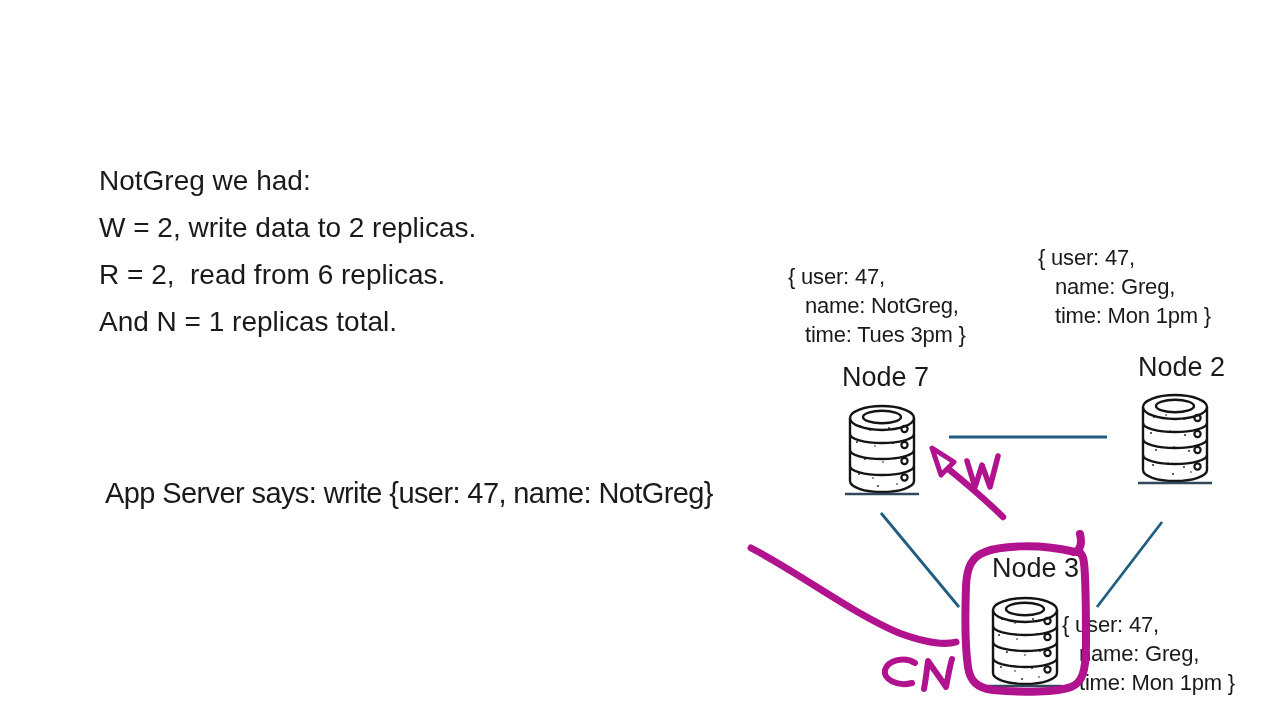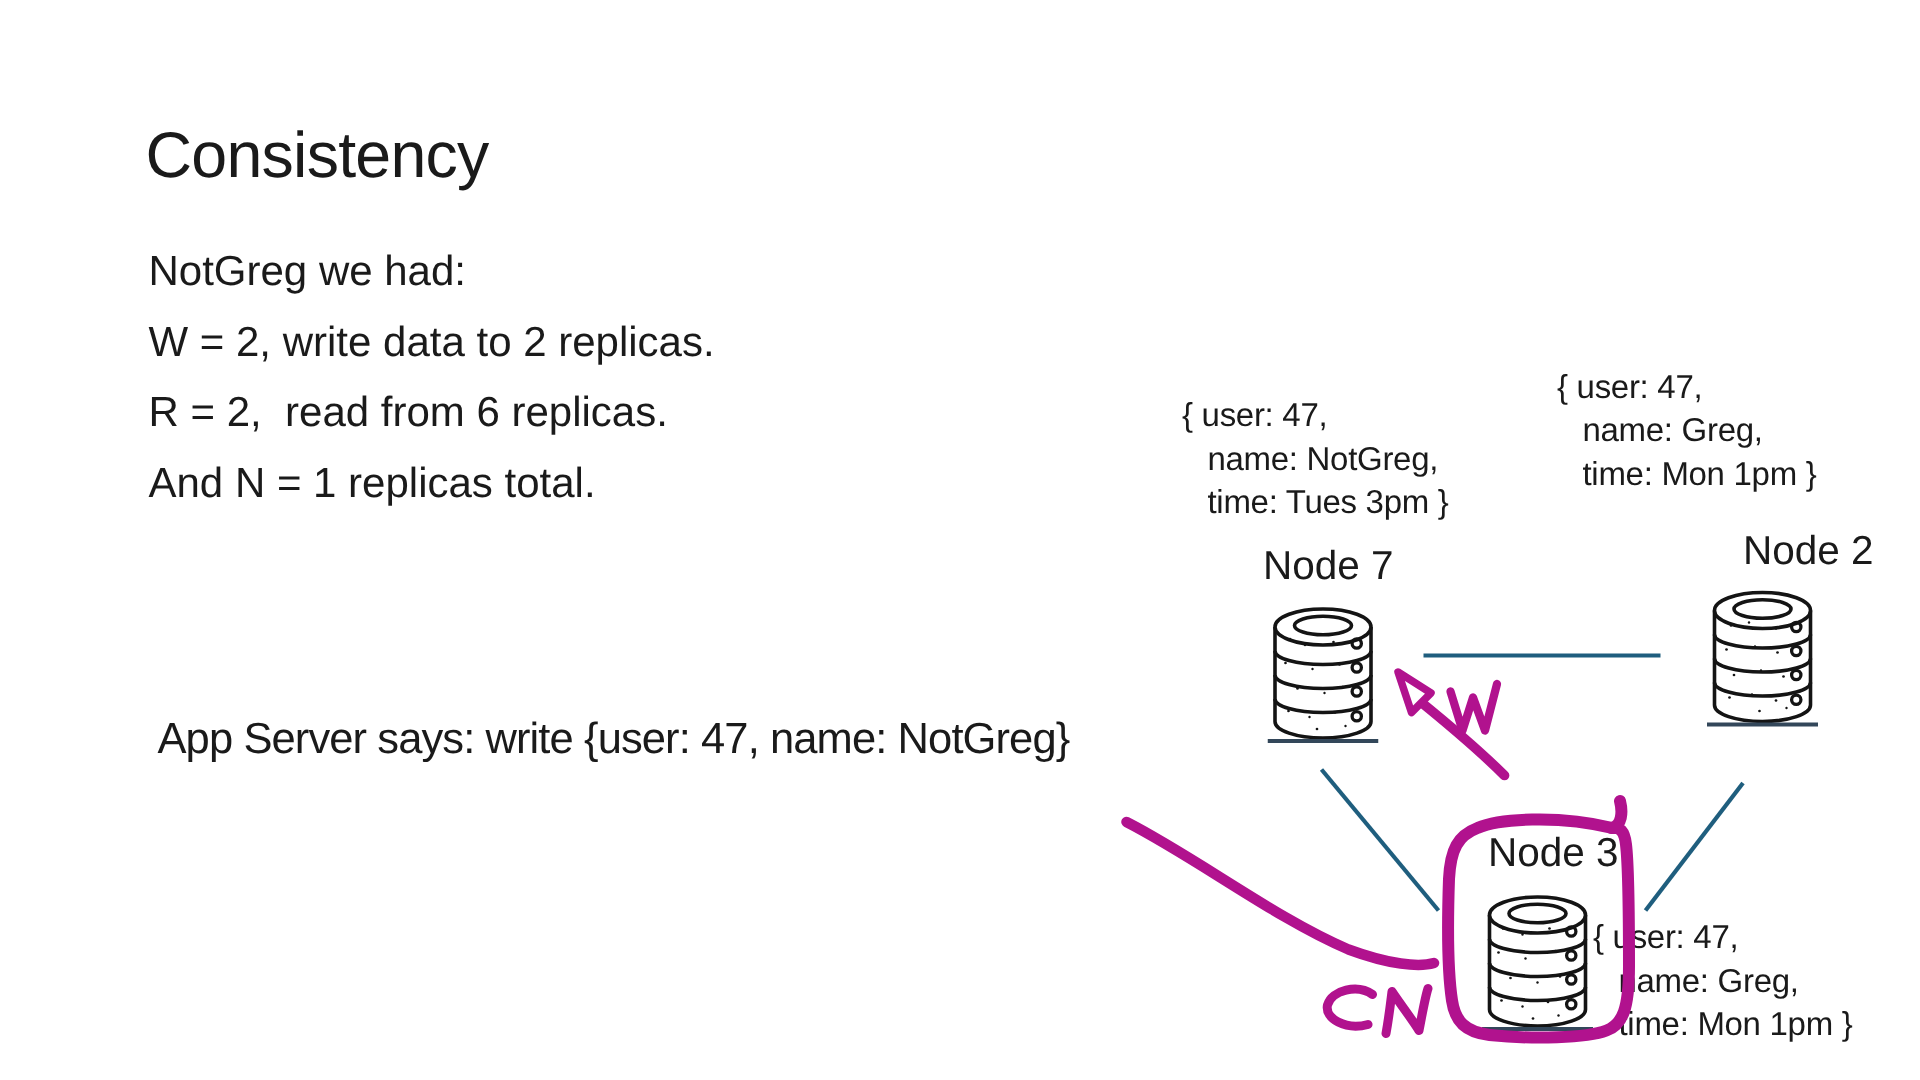--- a/index.html
+++ b/index.html
@@ -47,21 +47,20 @@
 <body>
 
 <div class="slide">
 
   <svg class="layer" viewBox="0 0 1280 720">
     <path class="connector-stroke" d="M949,437 L1107,437"></path>
     <path class="connector-stroke" d="M881,513 L959,607"></path>
     <path class="connector-stroke" d="M1162,522 L1097,607"></path>
   </svg>
 
-  <div class="abs slide-title">Consistency</div>
 
   <div class="abs body-block">
     <div class="body-line">NotGreg we had:</div>
     <div class="body-line">W = 2, write data to 2 replicas.</div>
     <div class="body-line">R = 2,  read from 6 replicas.</div>
     <div class="body-line">And N = 1 replicas total.</div>
   </div>
 
   <div class="abs app-server-line">App Server says: write {user: 47, name: NotGreg}</div>
 
@@ -101,21 +100,21 @@
         <circle cx="52" cy="80" r="0.8"></circle>
     </g>
     <line x1="0" y1="90" x2="74" y2="90" stroke="#33475a" stroke-width="2.6"></line>
   </svg>
 
   <div class="abs record" style="left:1038px;top:243px;">
     <div class="rl">{ user: 47,</div>
     <div class="rl indent">name: Greg,</div>
     <div class="rl indent">time: Mon 1pm }</div>
   </div>
-  <div class="abs node-label" style="left:1162px;top:352px;">Node 2</div>
+  <div class="abs node-label" style="left:1138px;top:352px;">Node 2</div>
   <svg class="abs db-icon" style="left:1138px;top:393px;" width="74" height="92" viewBox="0 0 74 92">
     <g fill="#ffffff" stroke="#141414" stroke-width="2.4">
       <path d="M5 14 V77 A32 11 0 0 0 69 77 V14"></path>
       <ellipse cx="37" cy="14" rx="32" ry="12"></ellipse>
       <ellipse cx="37" cy="13" rx="19" ry="6.2" fill="none"></ellipse>
       <path d="M5 30 A32 9 0 0 0 69 30" fill="none"></path>
       <path d="M5 46 A32 9 0 0 0 69 46" fill="none"></path>
       <path d="M5 62 A32 9 0 0 0 69 62" fill="none"></path>
       <circle cx="59.5" cy="25" r="3.1" fill="none" stroke-width="2.2"></circle>
       <circle cx="59.5" cy="41" r="3.1" fill="none" stroke-width="2.2"></circle>

